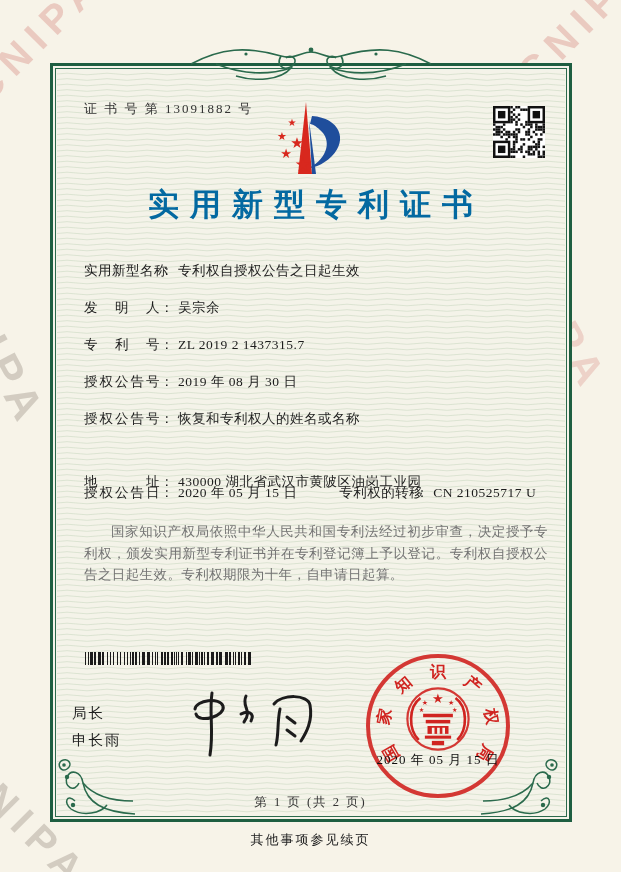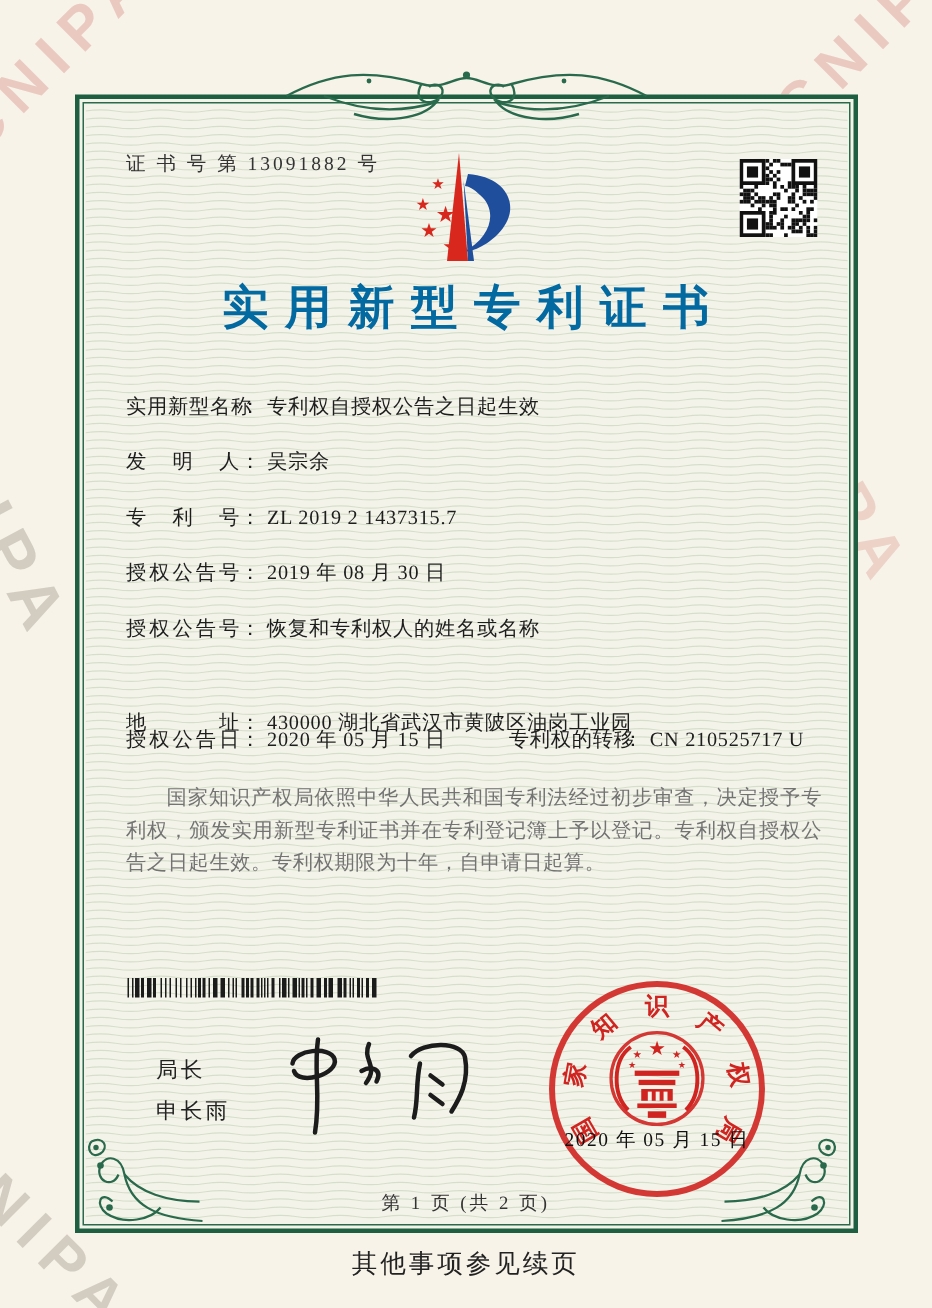--- a/index.html
+++ b/index.html
@@ -36,34 +36,34 @@
   .fcolon{display:inline-block;margin-right:4px;}
   
   .body-text{
     position:absolute;left:84px;top:508px;width:464px;
     font-size:13.5px;line-height:21.5px;text-align:justify;color:#737373;letter-spacing:.4px;margin-top:13px;
   }
   .body-text p{margin:0;text-indent:2em;}
   
   #barcode{position:absolute;left:85px;top:652px;width:164px;height:13px;}
   #barcode div{position:absolute;top:0;height:100%;background:#1b1b1b;}
-  .signer{position:absolute;left:104px;font-family:Liberation Serif, serif;
+  .signer{position:absolute;left:72px;font-family:Liberation Serif, serif;
           font-size:14.5px;font-weight:500;color:#222;letter-spacing:2px;}
   .seal{position:absolute;left:363px;top:651px;width:150px;height:150px;}
   .seal-ring{position:absolute;inset:3px;border:4px solid rgba(208,36,32,.9);border-radius:50%;}
   .seal-char{
     position:absolute;left:50%;top:50%;width:20px;height:20px;margin:-10px 0 0 -10px;
     font-size:16px;font-weight:bold;color:#d02420;text-align:center;line-height:20px;
   }
   .seal-date{
     position:absolute;left:0;right:0;top:100px;text-align:center;
     font-size:13px;color:#101010;letter-spacing:1px;z-index:5;
   }
   .pageno{position:absolute;left:0;right:0;top:794px;text-align:center;font-size:12.5px;letter-spacing:2px;color:#333;}
-  .note{position:absolute;left:0;right:0;top:831px;text-align:center;font-size:17px;letter-spacing:2px;color:#222;}
+  .note{position:absolute;left:0;right:0;top:831px;text-align:center;font-size:13px;letter-spacing:2px;color:#222;}
   svg{display:block;}
 </style>
 </head>
 <body>
 
 <div class="wm wm-pink" style="left:-46px;top:14px;font-size:40px;transform:rotate(-45deg);">CNIPA</div>
 <div class="wm wm-pink" style="left:500px;top:-2px;font-size:40px;transform:rotate(-45deg);">CNIPA</div>
 <div class="wm wm-gray" style="left:-96px;top:320px;font-size:44px;transform:rotate(62deg);">CNIPA</div>
 <div class="wm wm-pink" style="left:468px;top:290px;font-size:42px;transform:rotate(60deg);opacity:.8;">CNIPA</div>
 <div class="wm wm-gray" style="left:-60px;top:800px;font-size:40px;transform:rotate(45deg);">CNIPA</div>

